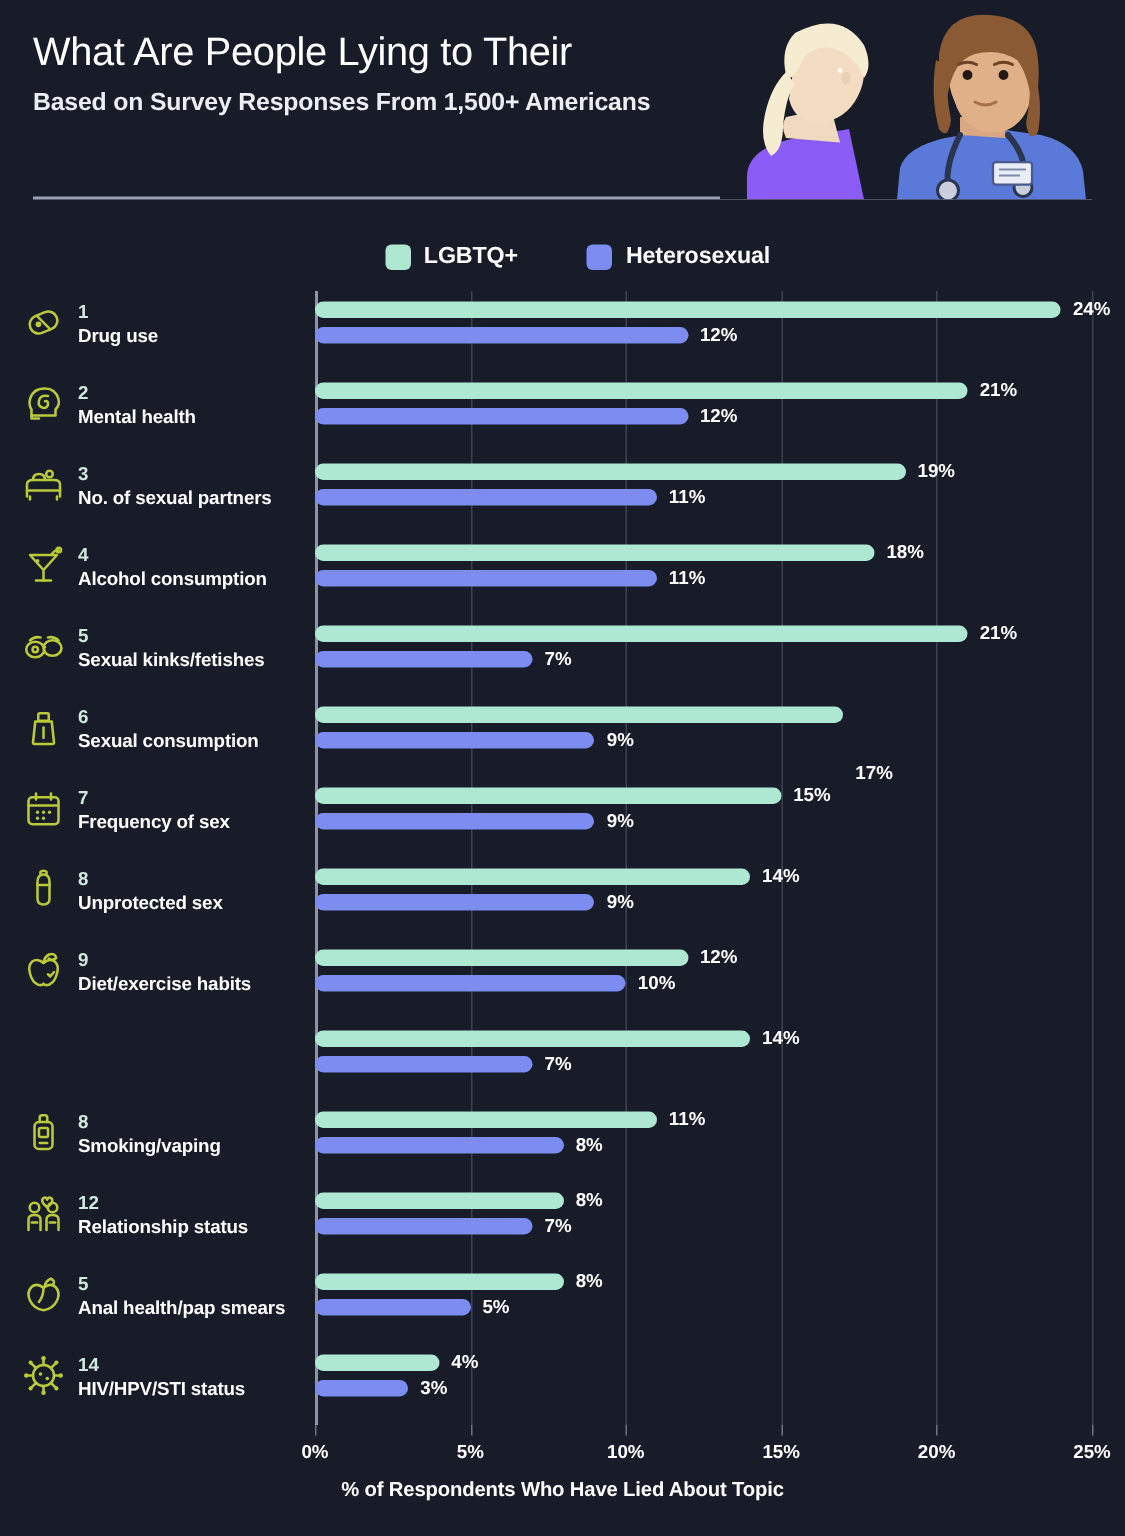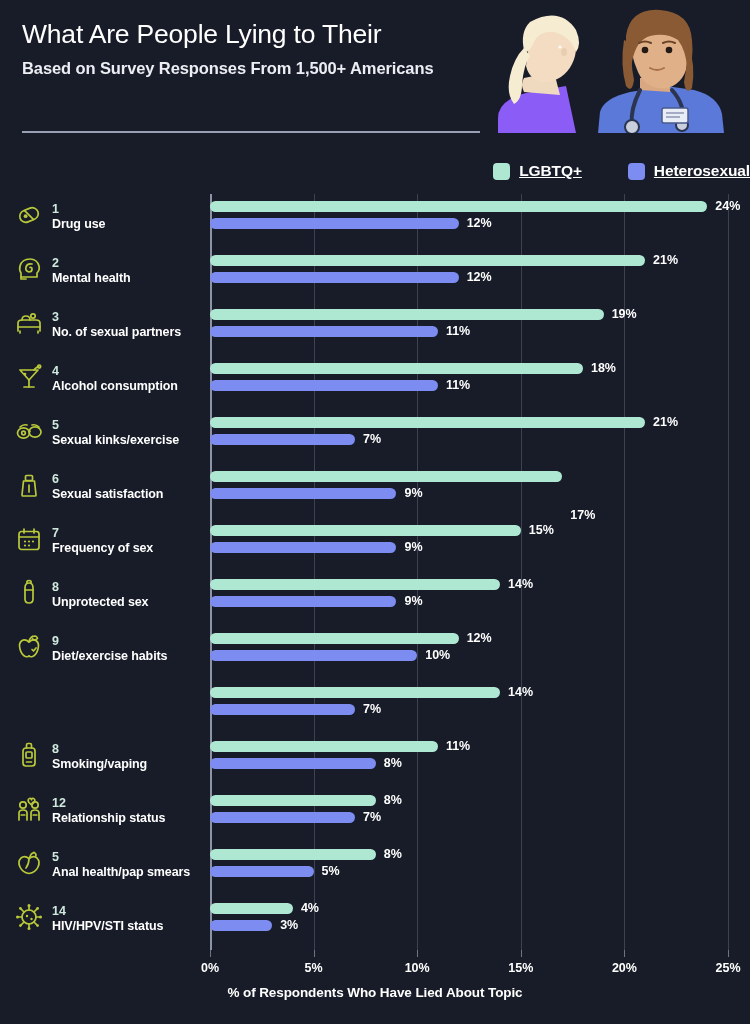--- a/index.html
+++ b/index.html
@@ -44,26 +44,25 @@
   .illustration{
     position:absolute;
     right:0; top:0;
     width:270px; height:133px;
     overflow:hidden;
   }
 
   
   .legend{
     display:flex;
-    justify-content:flex-end;
+    justify-content:center;
     align-items:center;
     gap:46px;
     margin-top:22px;
     padding-left:20px;
-    text-decoration:underline;
   }
   .legend-item{ display:flex; align-items:center; gap:9px; }
   .legend-swatch{ width:17px; height:17px; border-radius:4px; display:block; }
   .legend-label{ font-size:15.5px; font-weight:bold; color:#ffffff; letter-spacing:-0.1px;}
 
   
   .chart{
     position:relative;
     margin-top:14px;
     height:760px;
@@ -311,35 +310,35 @@
         <div class="row">
           <div class="rowlabel">
             <span class="icon"><svg width="30" height="30" viewBox="0 0 30 30" fill="none" stroke="#b9c93a" stroke-width="1.7" stroke-linecap="round" stroke-linejoin="round">
                 <ellipse cx="9.5" cy="17" rx="6" ry="5.2"></ellipse>
                 <ellipse cx="21" cy="16" rx="6" ry="5.2"></ellipse>
                 <path d="M15.2 15.5 L16 15.4"></path>
                 <path d="M6 11 Q9 8 13 9"></path>
                 <path d="M18 9 Q22 8 25 11"></path>
                 <circle cx="9.5" cy="17" r="1.8"></circle>
               </svg></span>
-            <span class="labeltext"><span class="rank">5</span><span class="topic" style="display:block">Sexual kinks/exercise</span></span>
+            <span class="labeltext"><span class="rank">5</span><span class="topic" style="display:block">Sexual kinks/fetishes</span></span>
           </div>
           <div class="bar a" style="left: 0px; width: 435.12px; background: rgb(174, 232, 210);"></div>
           <div class="val a" style="left: 443.12px;">21%</div>
           <div class="bar b" style="left: 0px; width: 145.04px; background: rgb(124, 140, 240);"></div>
           <div class="val b" style="left: 153.04px;">7%</div>
         </div>
         <div class="row">
           <div class="rowlabel">
             <span class="icon"><svg width="30" height="30" viewBox="0 0 30 30" fill="none" stroke="#b9c93a" stroke-width="1.7" stroke-linecap="round" stroke-linejoin="round">
                 <path d="M9.5 11 L20.5 11 L22 25 Q22 26 21 26 L9 26 Q8 26 8 25 Z"></path>
                 <rect x="11.5" y="5.5" width="7" height="5" rx="1"></rect>
                 <path d="M15 15 L15 22"></path>
               </svg></span>
-            <span class="labeltext"><span class="rank">6</span><span class="topic" style="display:block">Sexual satisfaction</span></span>
+            <span class="labeltext"><span class="rank">6</span><span class="topic" style="display:block">Sexual consumption</span></span>
           </div>
           <div class="bar a" style="left: 0px; width: 352.24px; background: rgb(174, 232, 210);"></div>
           <div class="val a" style="left: 360.24px; margin-top: 39px;">17%</div>
           <div class="bar b" style="left: 0px; width: 186.48px; background: rgb(124, 140, 240);"></div>
           <div class="val b" style="left: 194.48px;">9%</div>
         </div>
         <div class="row">
           <div class="rowlabel">
             <span class="icon"><svg width="30" height="30" viewBox="0 0 30 30" fill="none" stroke="#b9c93a" stroke-width="1.7" stroke-linecap="round" stroke-linejoin="round">
                 <rect x="5" y="7.5" width="20" height="18" rx="2.5"></rect>

